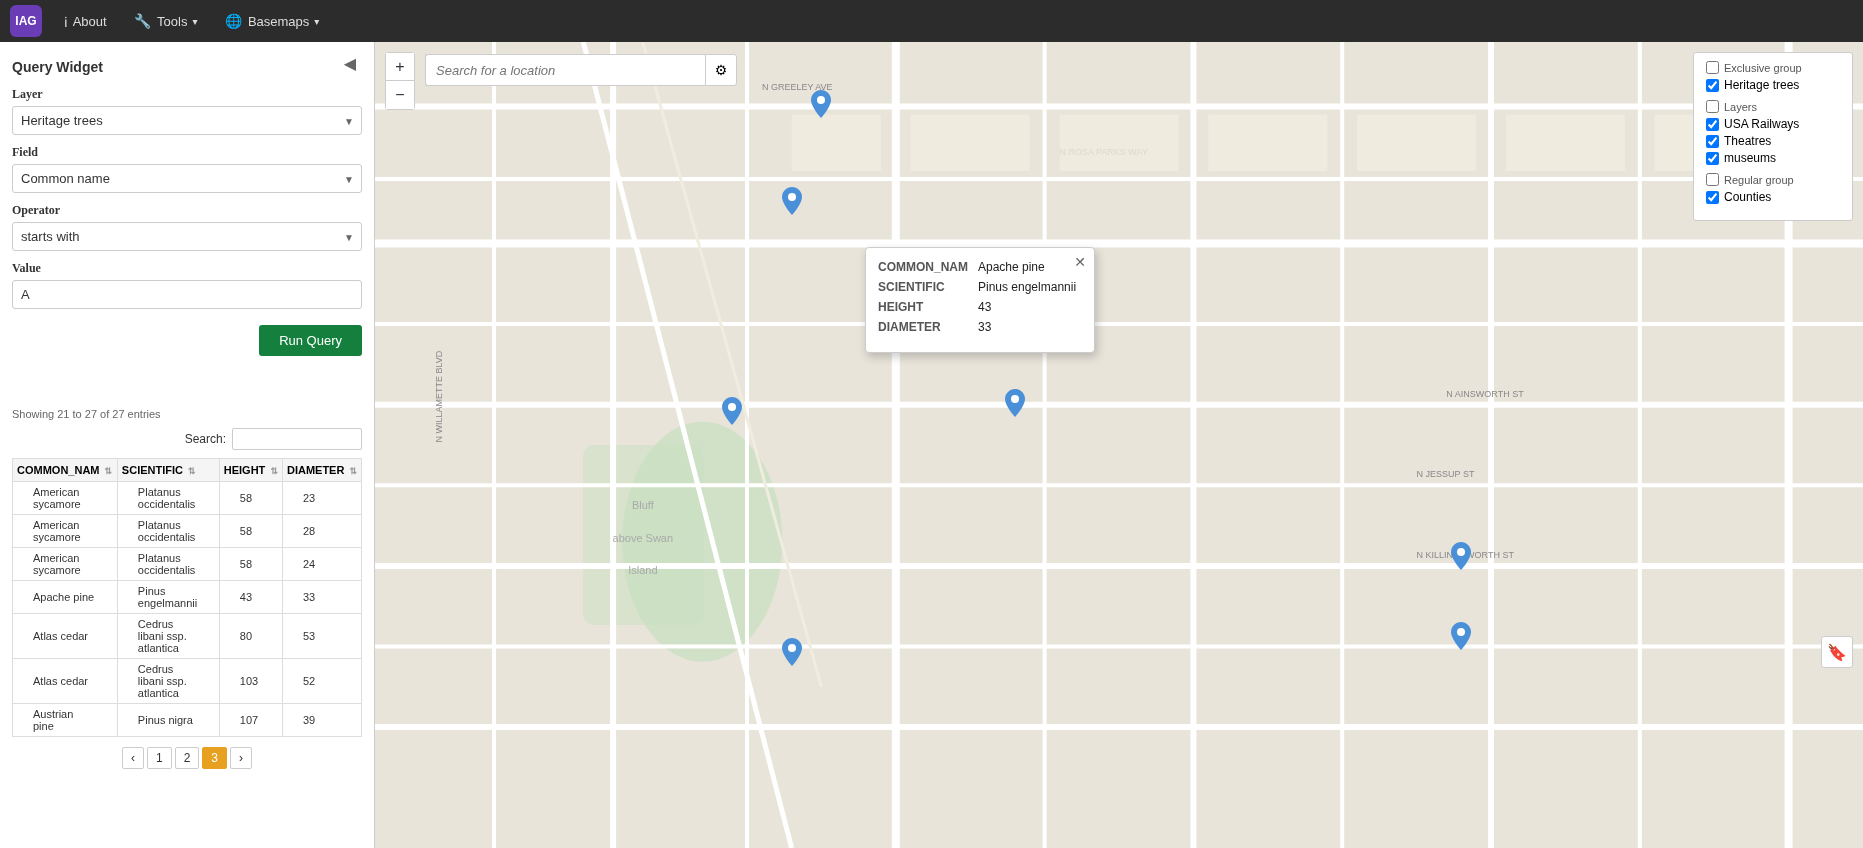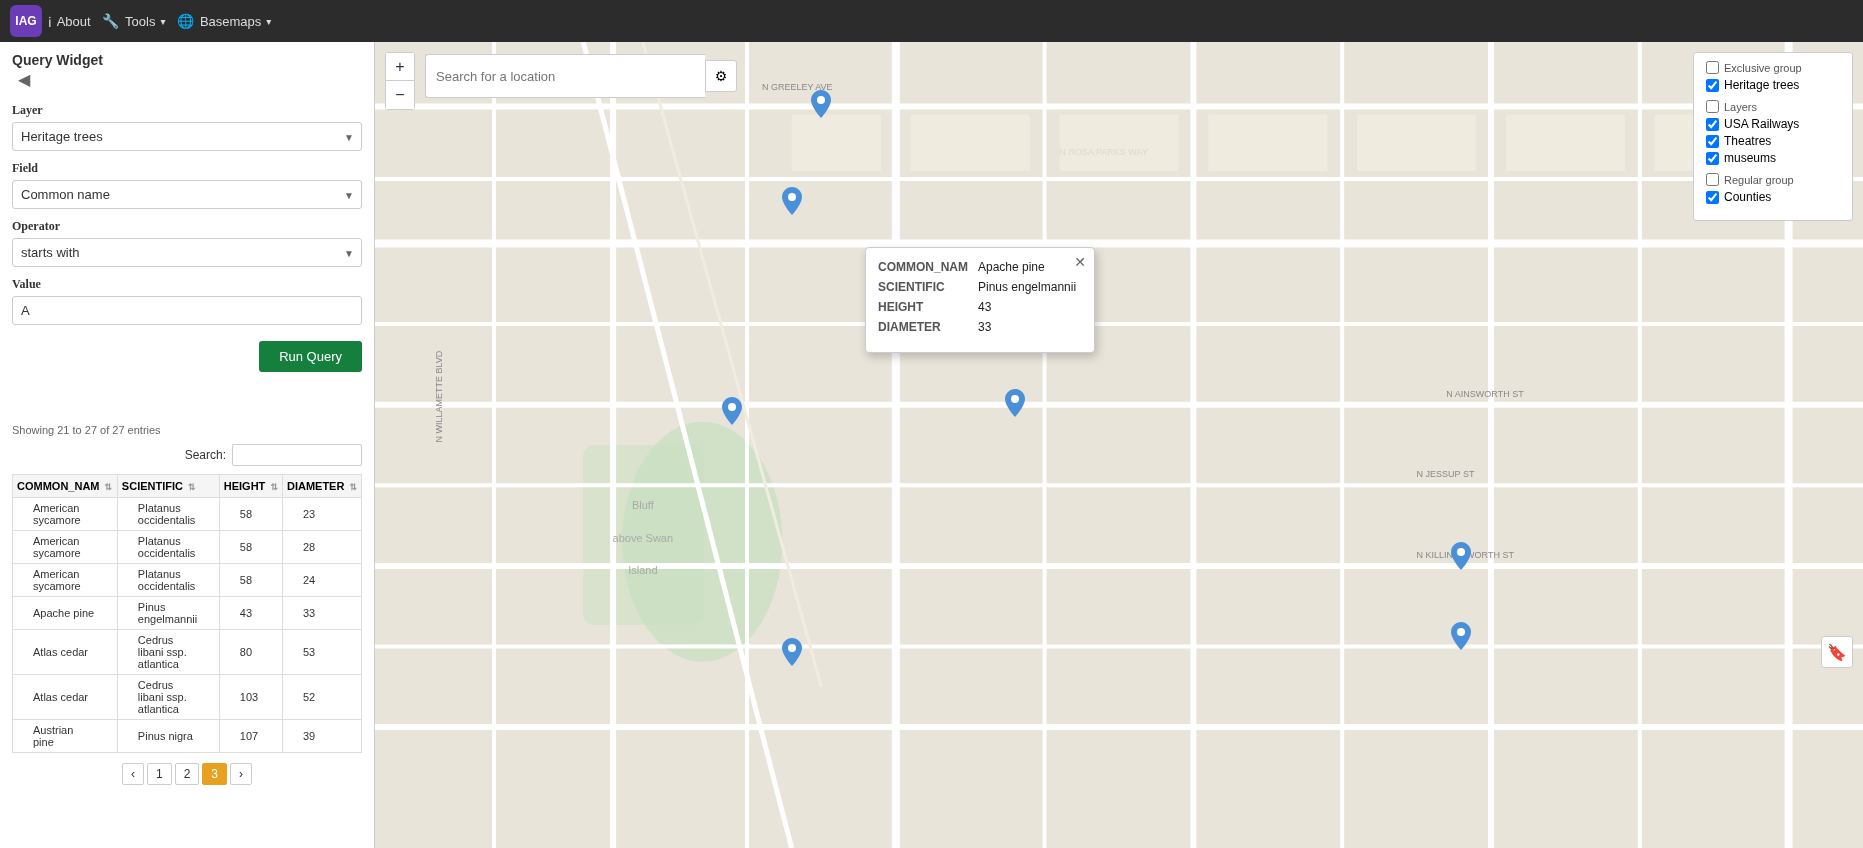--- a/index.html
+++ b/index.html
@@ -2,21 +2,21 @@
 <html><head>
   <meta charset="utf-8">
   <style>
     * { box-sizing: border-box; margin: 0; padding: 0; }
     body { font-family: Arial, sans-serif; font-size: 13px; background: #fff; overflow: hidden; width: 1863px; height: 848px; }
 
     
     #navbar {
       display: flex; align-items: center;
       background: #2c2c2c; color: #fff;
-      height: 42px; padding: 0 10px; 
+      height: 42px; padding: 0 10px; gap: 16px;
       position: relative; z-index: 100;
     }
     #navbar .logo {
       width: 32px; height: 32px; background: #6a3cb5; border-radius: 6px;
       display: flex; align-items: center; justify-content: center;
       font-weight: bold; font-size: 12px; color: #fff;
     }
     .nav-item {
       display: flex; align-items: center; gap: 5px; cursor: pointer;
       color: #ddd; font-size: 13px; padding: 4px 6px; border-radius: 3px;
@@ -30,21 +30,21 @@
 
     
     #sidebar {
       width: 375px; min-width: 375px; background: #fff;
       border-right: 1px solid #ccc; overflow-y: auto;
       z-index: 50; padding: 10px 12px;
       position: relative;
     }
     .sidebar-title {
       font-size: 14px; font-weight: bold; color: #333;
-      margin-bottom: 12px; display: flex; justify-content: space-between; align-items: flex-start; flex-direction: column;
+      margin-bottom: 12px; display: flex; justify-content: space-between; align-items: flex-end;
     }
     .collapse-btn {
       background: none; border: none; cursor: pointer; font-size: 16px; color: #666;
       padding: 2px 6px;
     }
     .field-label {
       font-size: 12px; font-weight: bold; color: #333;
       margin-bottom: 4px; margin-top: 10px; font-family: Liberation Serif, serif;
     }
     .form-select, .form-input {
@@ -123,23 +123,23 @@
       border-bottom: 1px solid #ccc;
     }
     .zoom-btn:last-child { border-bottom: none; }
 
     
     .map-search {
       position: absolute; top: 12px; left: 50px; z-index: 200;
       display: flex; align-items: center; gap: 0;
     }
     .map-search-input {
-      width: 280px; height: 44px; border: 1px solid #ccc;
+      width: 280px; height: 32px; border: 1px solid #ccc;
       border-right: none; padding: 0 10px; font-size: 13px;
-      border-radius: 3px 0 0 3px; outline: none;
+      border-radius: 3px 0 0 3px; outline: none; font-style: italic;
     }
     .map-search-btn {
       background: #fff; border: 1px solid #ccc; height: 32px; width: 32px;
       cursor: pointer; border-radius: 0 3px 3px 0;
       display: flex; align-items: center; justify-content: center;
       font-size: 14px;
     }
 
     
     .map-popup {

